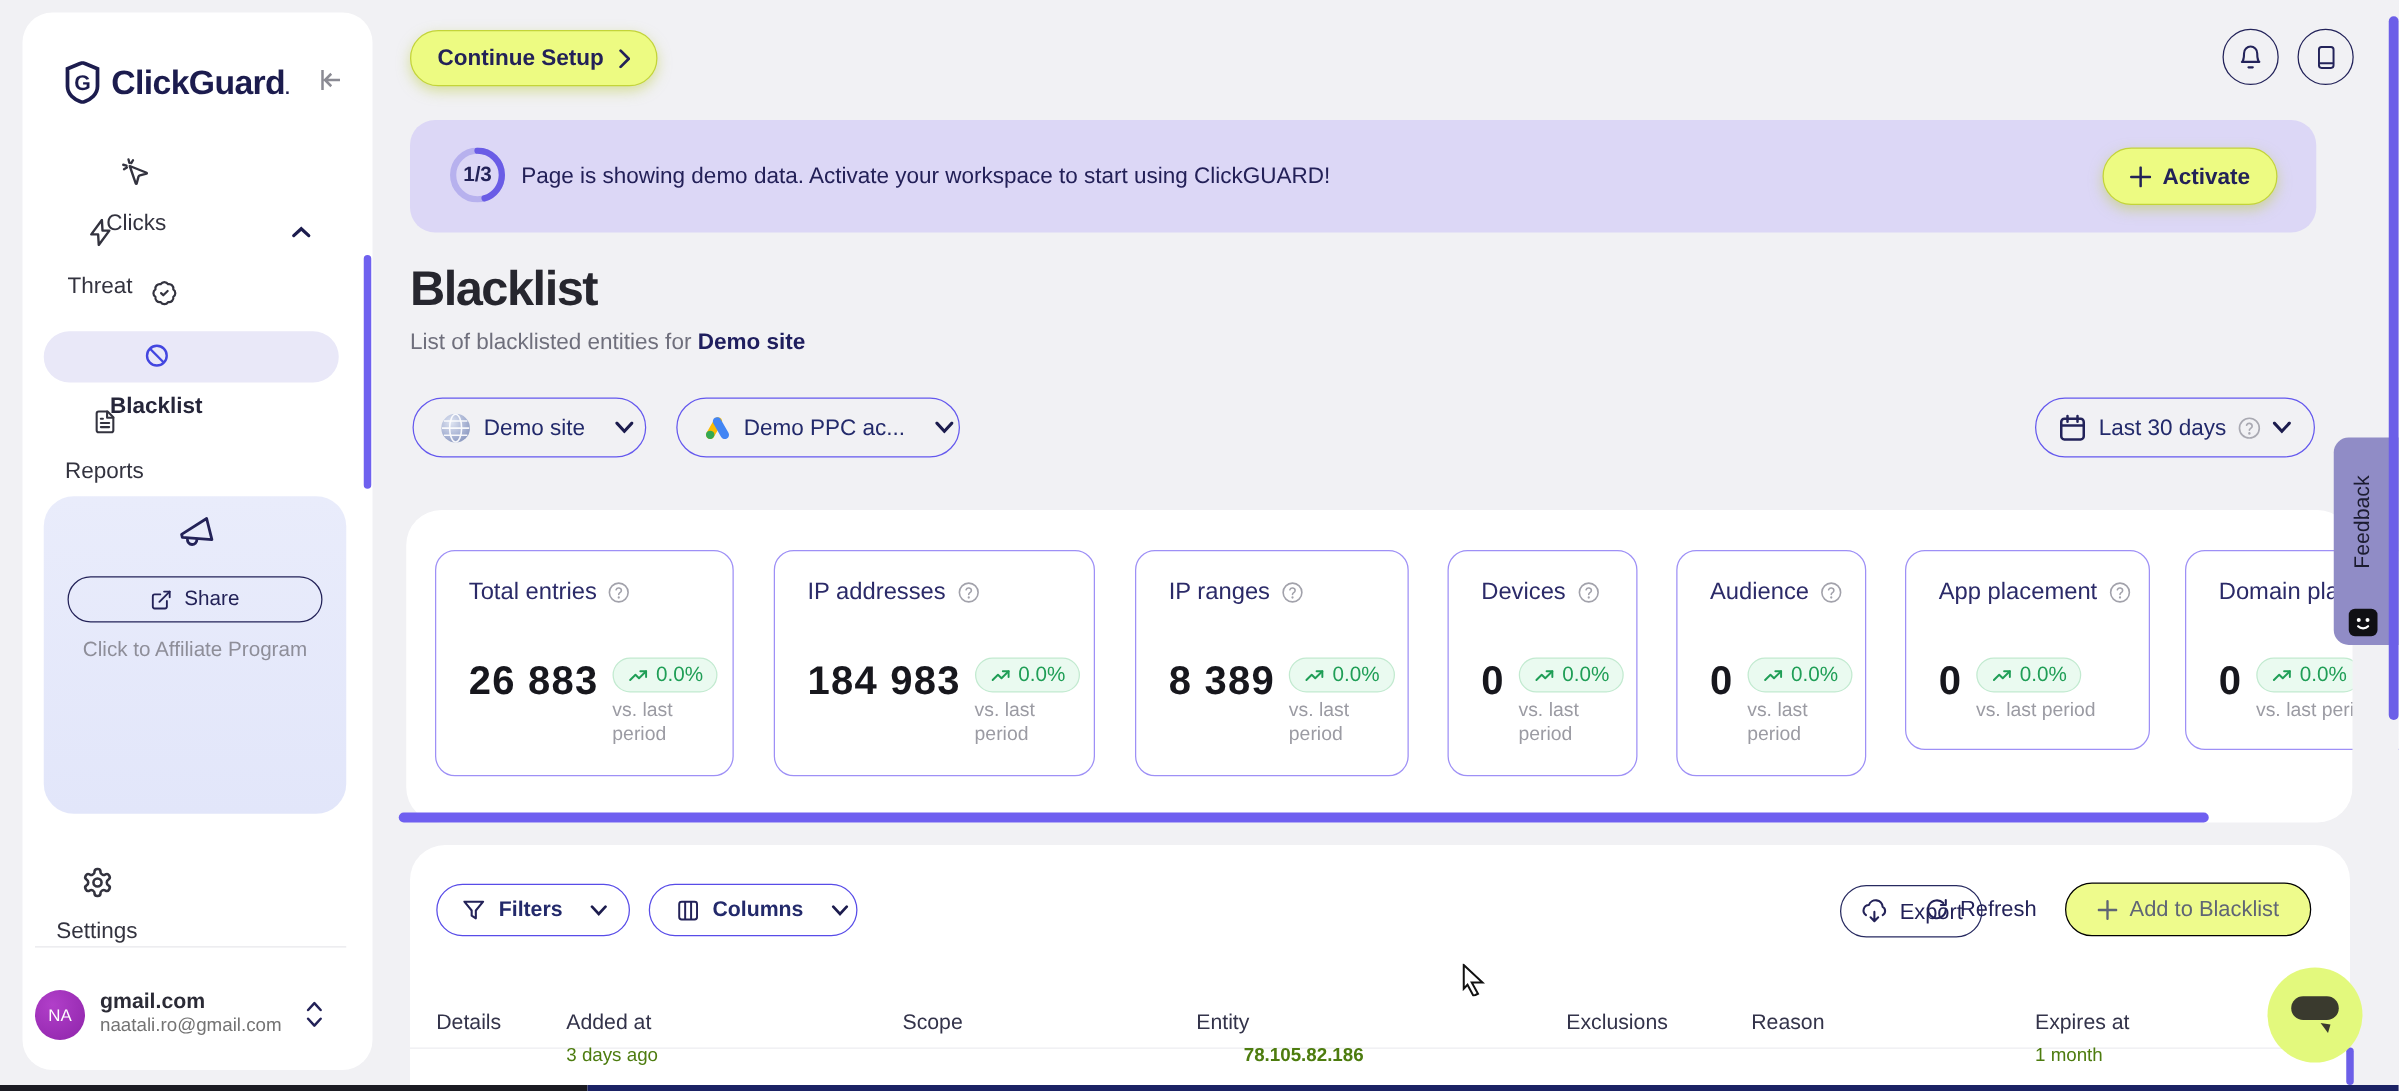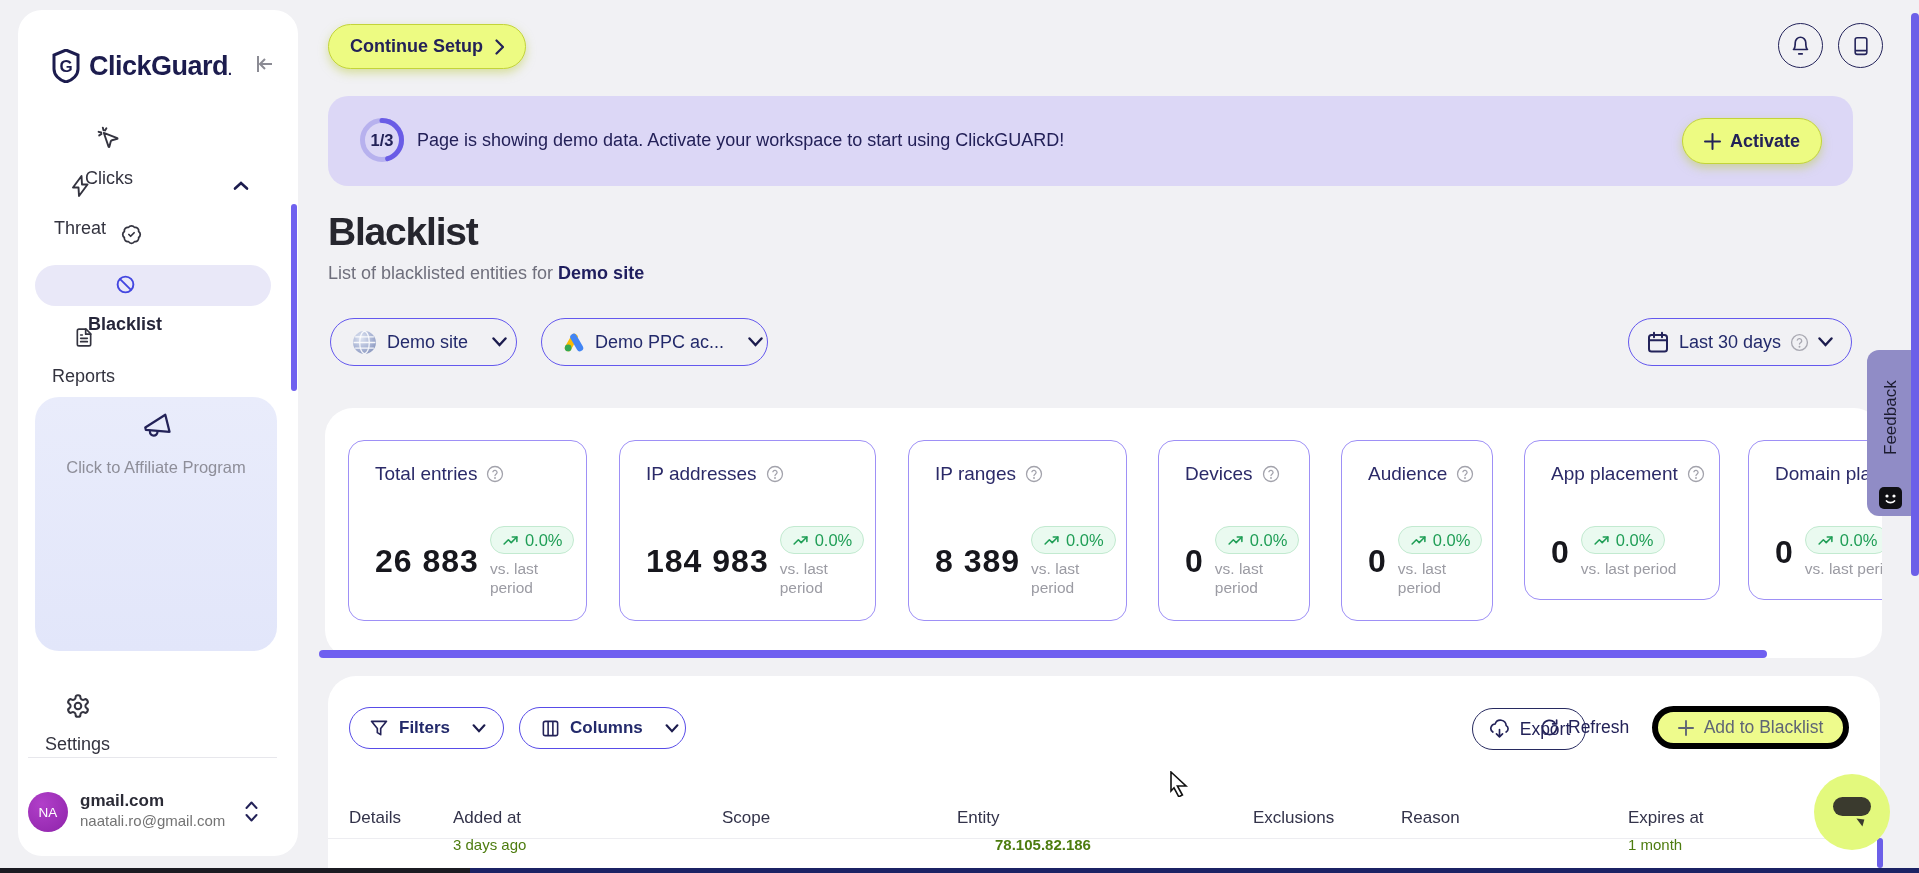--- a/index.html
+++ b/index.html
@@ -46,35 +46,35 @@
 .pill{position:absolute;top:318px;height:48px;border:1.3px solid #6458ee;border-radius:24px;display:flex;align-items:center;color:#232a6b;font-size:18px;}
 #pill1{left:330px;width:187px;padding-left:21px;gap:10px;}
 #pill2{left:541px;width:227px;padding-left:21px;gap:10px;}
 #pill3{left:1628px;width:224px;padding-left:17px;gap:9px;}
 
 #statpanel{left:325px;top:408px;width:1557px;height:250px;background:#fff;border-radius:28px;}
 #cover{left:1882px;top:404px;width:37px;height:258px;background:#f1f1f4;}
 #hscroll{left:319px;top:650px;width:1448px;height:8px;background:#6f5ff0;border-radius:4px;}
 .card{position:absolute;top:440px;height:181px;background:#fff;border:1.2px solid #9e90f6;border-radius:16px;}
 .card .ttl{position:absolute;left:26px;top:22px;display:flex;align-items:center;gap:9px;font-size:19px;color:#2b2a68;white-space:nowrap;}
-.card .row{position:absolute;left:26px;top:85px;display:flex;align-items:center;gap:11px;}
+.card .row{position:absolute;left:26px;top:85px;display:flex;gap:11px;}
 .num{font-size:32px;font-weight:bold;color:#17171d;white-space:nowrap;letter-spacing:1px;}
 .gcol{display:flex;flex-direction:column;gap:5px;}
 .badge{height:28px;padding:0 11px;border-radius:14px;background:#eafaf0;border:1px solid #c2ead0;color:#1f9e56;font-size:16.5px;display:flex;align-items:center;gap:6px;width:fit-content;}
 .cap{font-size:15.5px;color:#9b9ba3;line-height:19px;width:54px;}
 .wide .cap{width:auto;white-space:nowrap;}
 .wide{height:160px !important;}
 
 #lowpanel{left:328px;top:676px;width:1552px;height:197px;background:#fff;border-radius:28px 28px 0 0;}
 .fpill{position:absolute;top:707px;height:42px;border:1.3px solid #584ce8;border-radius:21px;display:flex;align-items:center;color:#232a6b;font-size:17px;font-weight:bold;}
 #fpill1{left:349px;width:155px;padding-left:19px;gap:10px;}
 #fpill2{left:519px;width:167px;padding-left:21px;gap:10px;}
 #export{left:1472px;top:708px;width:114px;height:42px;border:1.3px solid #272a60;border-radius:21px;display:flex;align-items:center;justify-content:center;gap:9px;color:#232258;font-size:17.5px;}
 #refresh{left:1540px;top:717px;display:flex;align-items:center;gap:9px;color:#232258;font-size:17.5px;}
-#addbl{left:1652px;top:706px;width:197px;height:43px;border-radius:22px;background:#eefb8c;border:6px solid #000000;display:flex;align-items:center;justify-content:center;gap:10px;color:#5f6575;font-size:17.5px;}
+#addbl{left:1652px;top:706px;width:197px;height:43px;border-radius:22px;background:#eefb8c;border:1px solid #000000;display:flex;align-items:center;justify-content:center;gap:10px;color:#5f6575;font-size:17.5px;}
 .th{position:absolute;top:808px;font-size:17px;color:#33334a;}
 #rowline{left:328px;top:838px;width:1552px;height:1px;background:#ededf1;}
 .td{position:absolute;top:836px;font-size:15px;color:#4d7c0f;}
 
 #feedback{left:1867px;top:350px;width:52px;height:166px;background:#908cc6;border-radius:12px 0 0 12px;}
 #fbtxt{left:1867px;top:358px;width:47px;height:120px;display:flex;align-items:center;justify-content:center;color:#1c1c30;font-size:17px;writing-mode:vertical-rl;transform:rotate(180deg);}
 #vscroll{left:1911px;top:13px;width:8px;height:563px;background:#6c5fe8;border-radius:4px;}
 #tblscroll{left:1877px;top:838px;width:6px;height:30px;background:#6c5fe8;border-radius:3px;}
 #chat{left:1814px;top:774px;width:76px;height:76px;border-radius:50%;background:#e3f97d;display:flex;align-items:center;justify-content:center;}
 #botbar1{left:0;top:868px;width:470px;height:5px;background:#1b1b22;}
@@ -135,20 +135,25 @@
     <span>Reports</span>
   </div>
 
 <div id="promo" class="abs">
   <div style="margin-top:14px;"><svg width="31" height="30" viewBox="0 0 24 24" fill="none" stroke="#232258" stroke-width="1.8" stroke-linecap="round" stroke-linejoin="round">
         <g transform="rotate(-14 12 12)">
           <path d="M3 11l18-6v14L3 13v-2z"></path>
           <path d="M11.6 16.8a3 3 0 1 1-5.8-1.6"></path>
         </g>
       </svg></div>
+  <div id="sharebtn"><svg width="18" height="18" viewBox="0 0 24 24" fill="none" stroke="#232258" stroke-width="2" stroke-linecap="round" stroke-linejoin="round">
+        <path d="M18 13v6a2 2 0 0 1-2 2H5a2 2 0 0 1-2-2V8a2 2 0 0 1 2-2h6"></path>
+        <path d="M15 3h6v6"></path>
+        <path d="M10 14L21 3"></path>
+      </svg>Share</div>
   <div class="aff">Click to Affiliate Program</div>
 </div>
 
 <div class="mi" style="left:45px;top:693px;gap:15px;">
     <svg width="26" height="26" viewBox="0 0 24 24" fill="none" stroke="#33333f" stroke-width="1.9" stroke-linecap="round" stroke-linejoin="round">
       <path d="M12.22 2h-.44a2 2 0 0 0-2 2v.18a2 2 0 0 1-1 1.73l-.43.25a2 2 0 0 1-2 0l-.15-.08a2 2 0 0 0-2.73.73l-.22.38a2 2 0 0 0 .73 2.73l.15.1a2 2 0 0 1 1 1.72v.51a2 2 0 0 1-1 1.74l-.15.09a2 2 0 0 0-.73 2.73l.22.38a2 2 0 0 0 2.73.73l.15-.08a2 2 0 0 1 2 0l.43.25a2 2 0 0 1 1 1.73V20a2 2 0 0 0 2 2h.44a2 2 0 0 0 2-2v-.18a2 2 0 0 1 1-1.73l.43-.25a2 2 0 0 1 2 0l.15.08a2 2 0 0 0 2.73-.73l.22-.39a2 2 0 0 0-.73-2.73l-.15-.08a2 2 0 0 1-1-1.74v-.5a2 2 0 0 1 1-1.74l.15-.09a2 2 0 0 0 .73-2.73l-.22-.38a2 2 0 0 0-2.73-.73l-.15.08a2 2 0 0 1-2 0l-.43-.25a2 2 0 0 1-1-1.73V4a2 2 0 0 0-2-2z"></path>
       <circle cx="12" cy="12" r="3"></circle>
     </svg>
     <span>Settings</span>
   </div>

